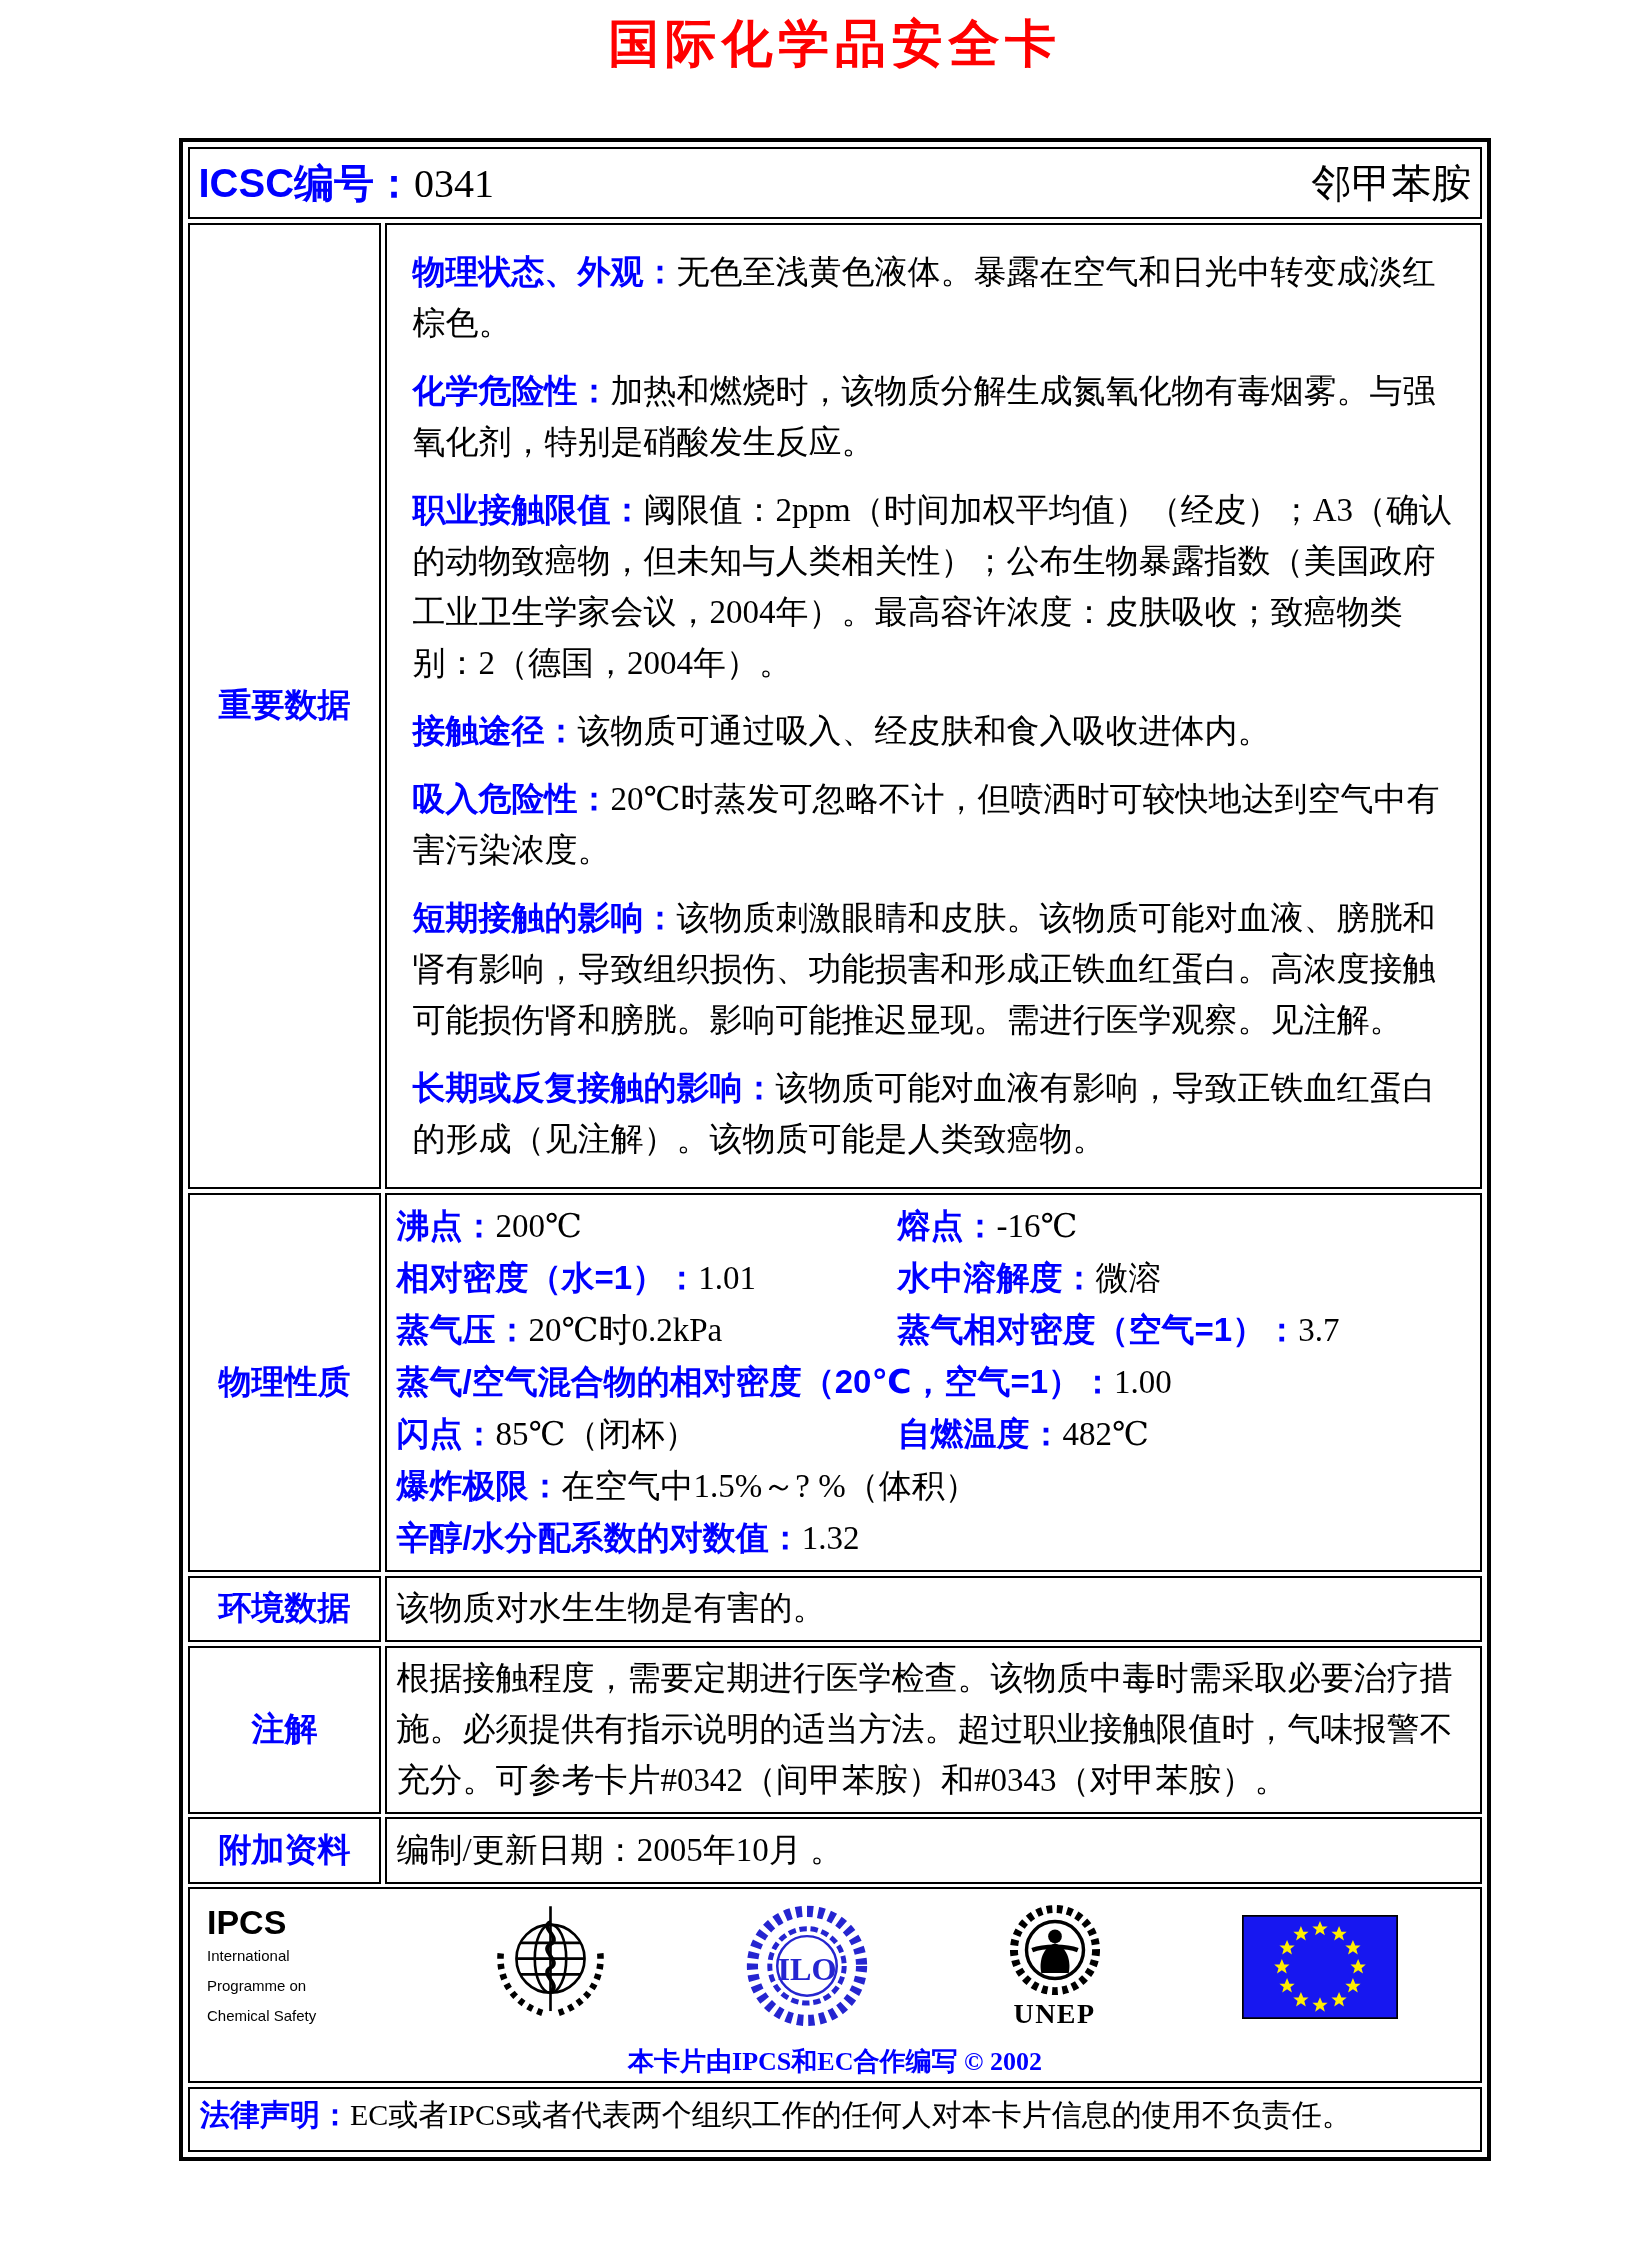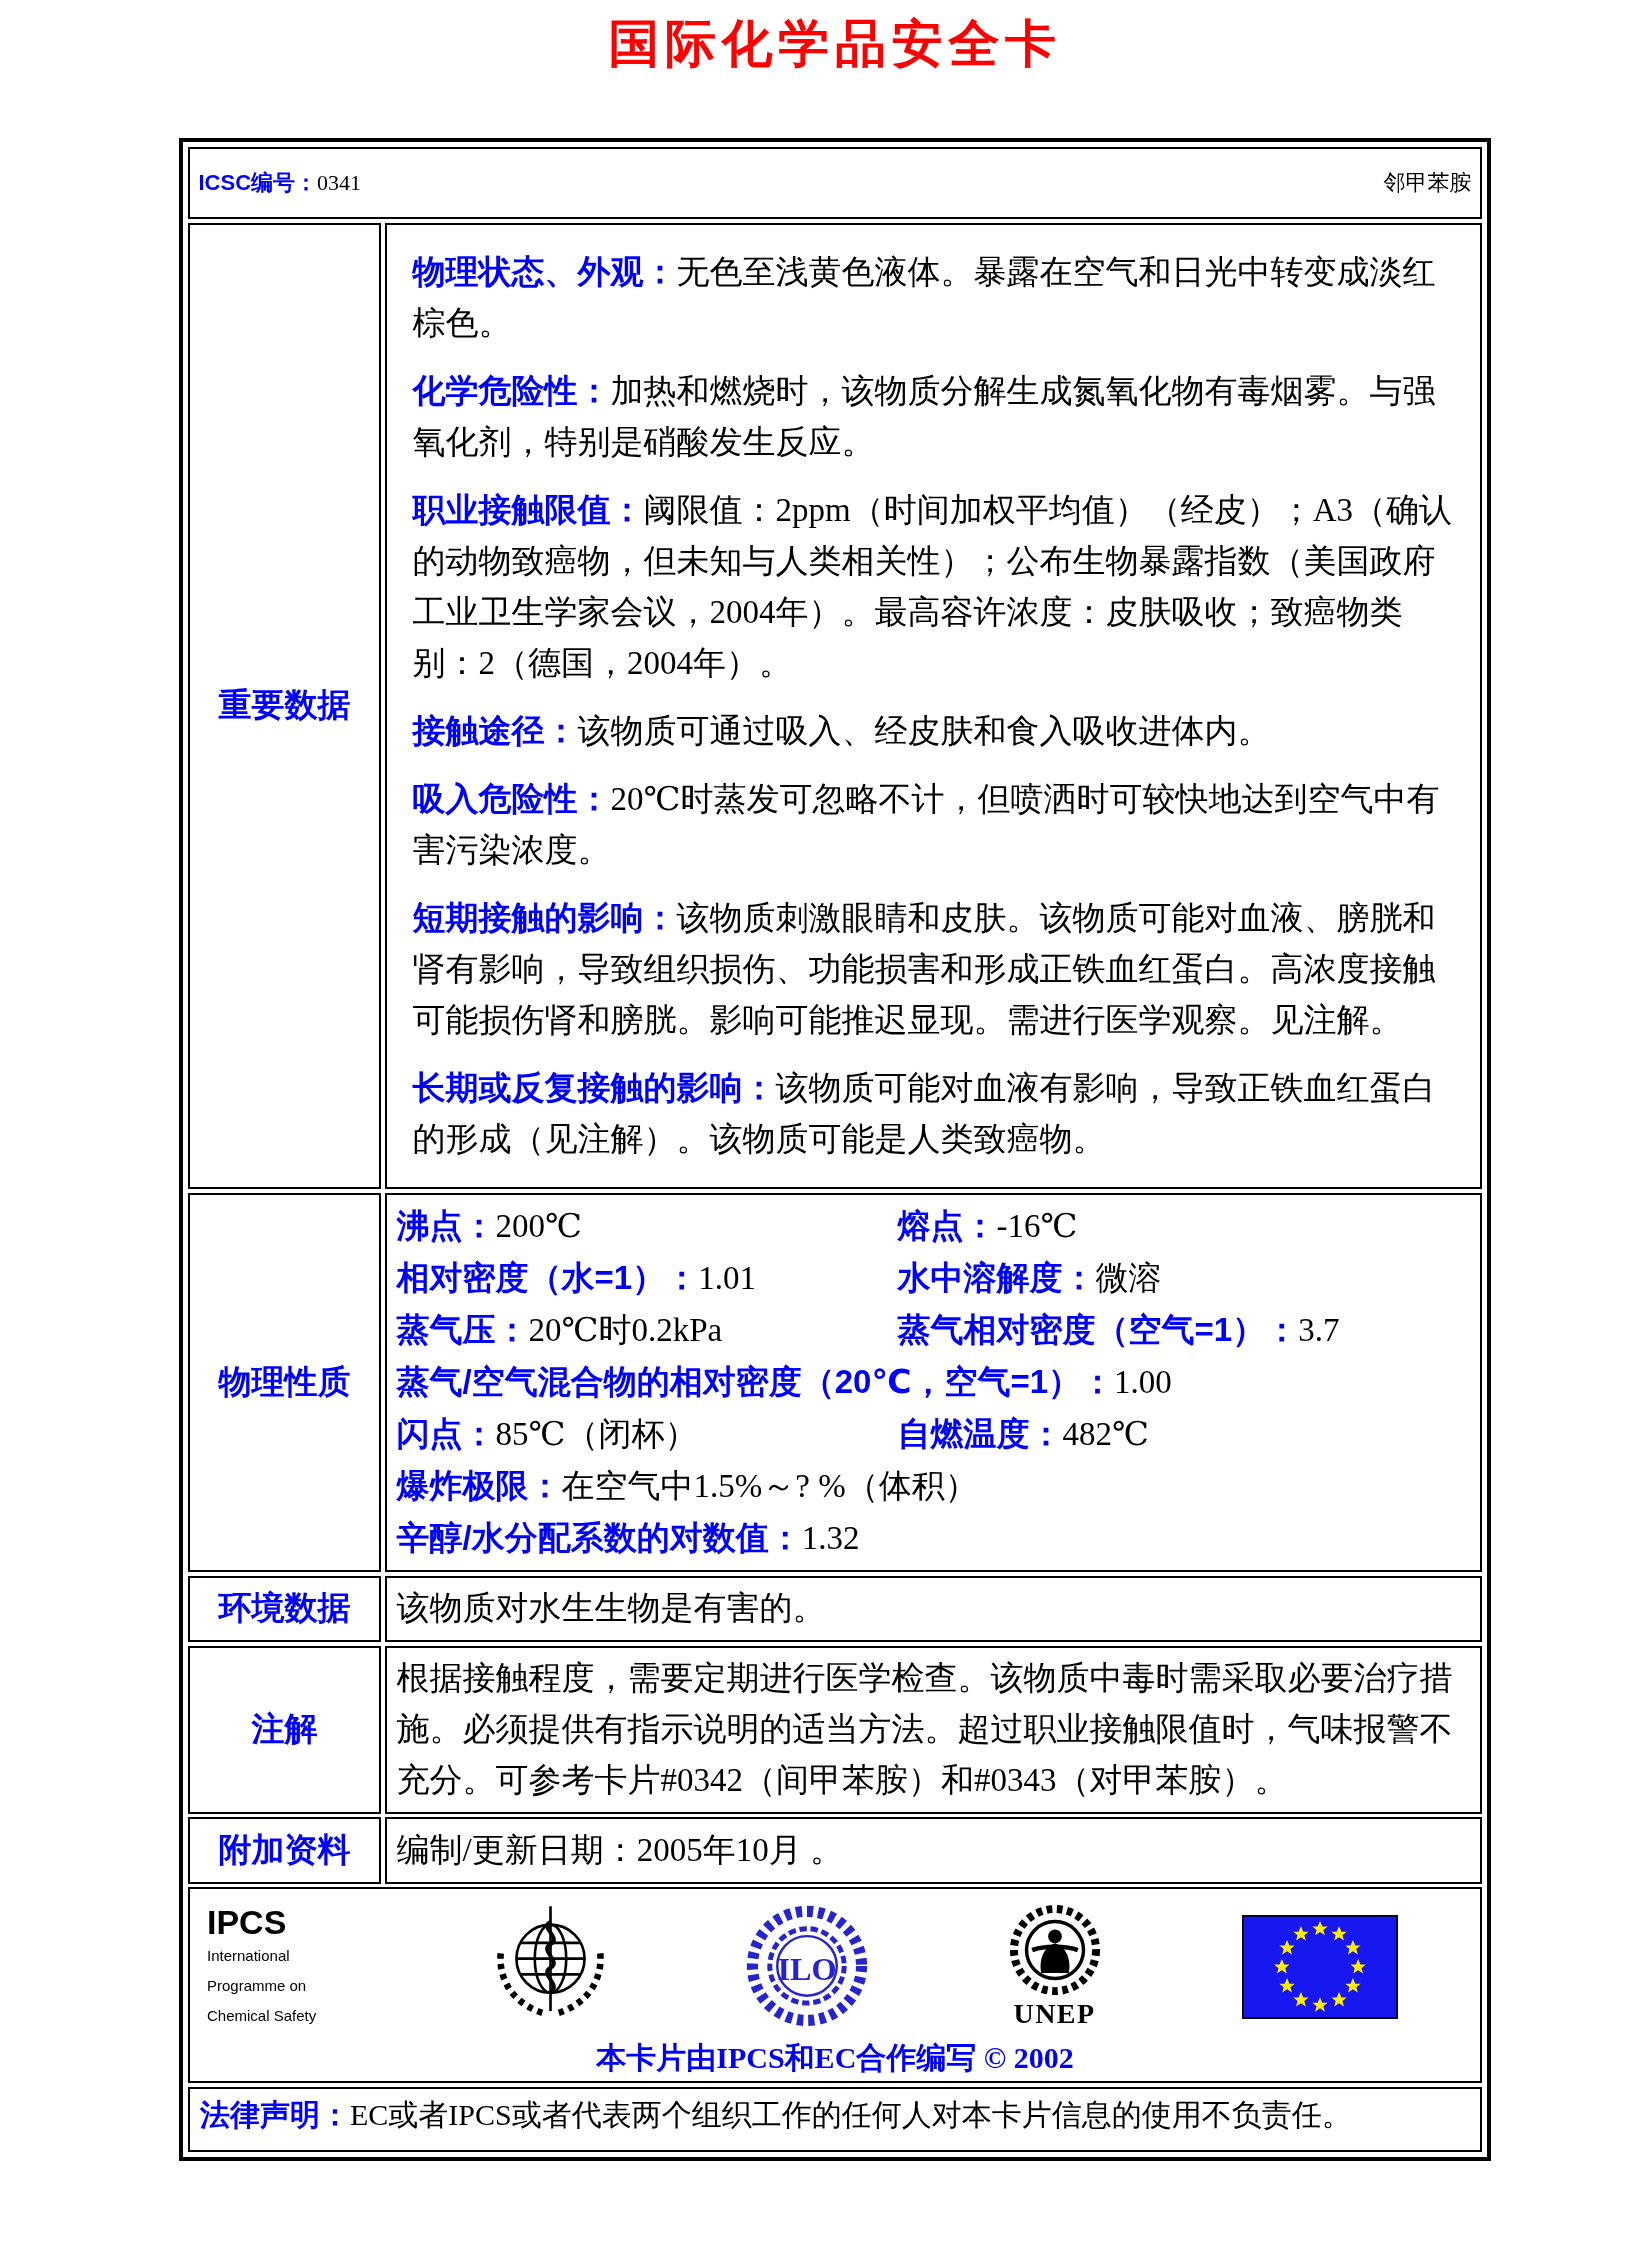--- a/index.html
+++ b/index.html
@@ -7,21 +7,21 @@
         font-family:"Liberation Serif","DejaVu Serif",serif;color:#000;}
   .title{position:absolute;left:179px;top:10px;width:1312px;margin:0;text-align:center;
          font-size:51px;font-weight:900;letter-spacing:5.7px;color:#ff0000;
          font-family:"Liberation Sans","DejaVu Sans",sans-serif;}
   .card{position:absolute;left:179px;top:138px;width:1312px;border:4.3px solid #000;
         padding:5px;box-sizing:border-box;display:flex;flex-direction:column;gap:3.6px;background:#fff;}
   .row{display:flex;gap:3.6px;}
   .cell{border:2.1px solid #000;box-sizing:border-box;background:#fff;}
   .full{flex:1;}
   
-  .header-cell{height:72px;display:flex;align-items:center;padding:0 8.5px;font-size:22px;}
+  .header-cell{height:72px;display:flex;align-items:center;padding:0 8.5px;font-size:40px;}
   .chem-name{margin-left:auto;}
   
   .label-cell{flex:0 0 193px;display:flex;align-items:center;justify-content:center;
               color:#0000ff;font-weight:bold;font-size:33px;text-align:center;
               font-family:"Liberation Sans","DejaVu Sans",sans-serif;}
   .content-cell{flex:1;padding:5.7px 10px;font-size:33px;line-height:51px;color:#000;}
   .blue-label{color:#0000ff;font-weight:bold;
               font-family:"Liberation Sans","DejaVu Sans",sans-serif;}
   p{margin:16px;}
   .imp{min-height:863px;}
@@ -32,21 +32,21 @@
   .notes-cell{min-height:165px;}
   .add-cell{min-height:50px;display:flex;align-items:center;}
   
   .footer-cell{height:196px;position:relative;padding:10px 17px 47px;display:flex;align-items:center;}
   .ipcs-block{flex:0 0 213px;font-family:"Liberation Sans","DejaVu Sans",sans-serif;}
   .ipcs-acronym{font-size:34px;font-weight:bold;line-height:38px;}
   .ipcs-line{font-size:15px;line-height:30px;}
   .logo-zone{flex:1;display:flex;align-items:center;justify-content:space-around;height:100%;}
   .logo{display:flex;flex-direction:column;align-items:center;justify-content:center;}
   .footer-caption{position:absolute;left:0;bottom:2.8px;width:100%;text-align:center;
-                  color:#0000ff;font-weight:bold;font-size:30px;}
+                  color:#0000ff;font-weight:bold;font-size:26px;}
   .legal-cell{min-height:65px;display:flex;font-size:30px;padding:4.3px 10px;line-height:43px;}
   .unep-word{font-family:"Liberation Serif","DejaVu Serif",serif;font-weight:bold;font-size:28px;margin-top:-4.3px;letter-spacing:1.4px;}
 </style>
 </head>
 <body>
 
 <div class="page">
 
   <h1 class="title">国际化学品安全卡</h1>
 

